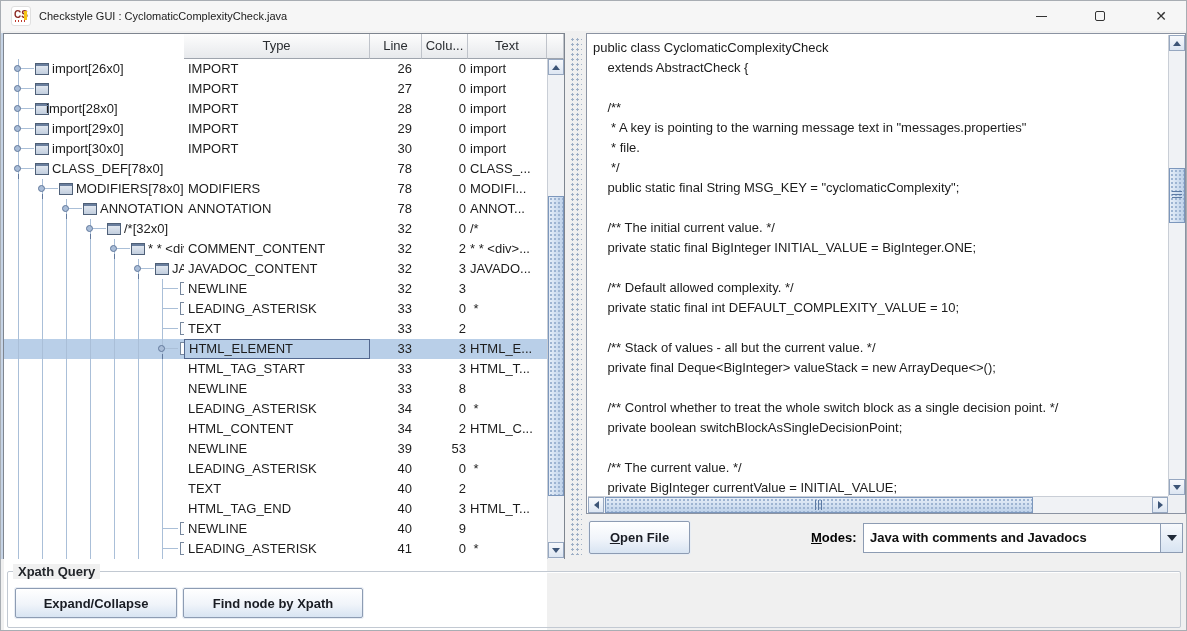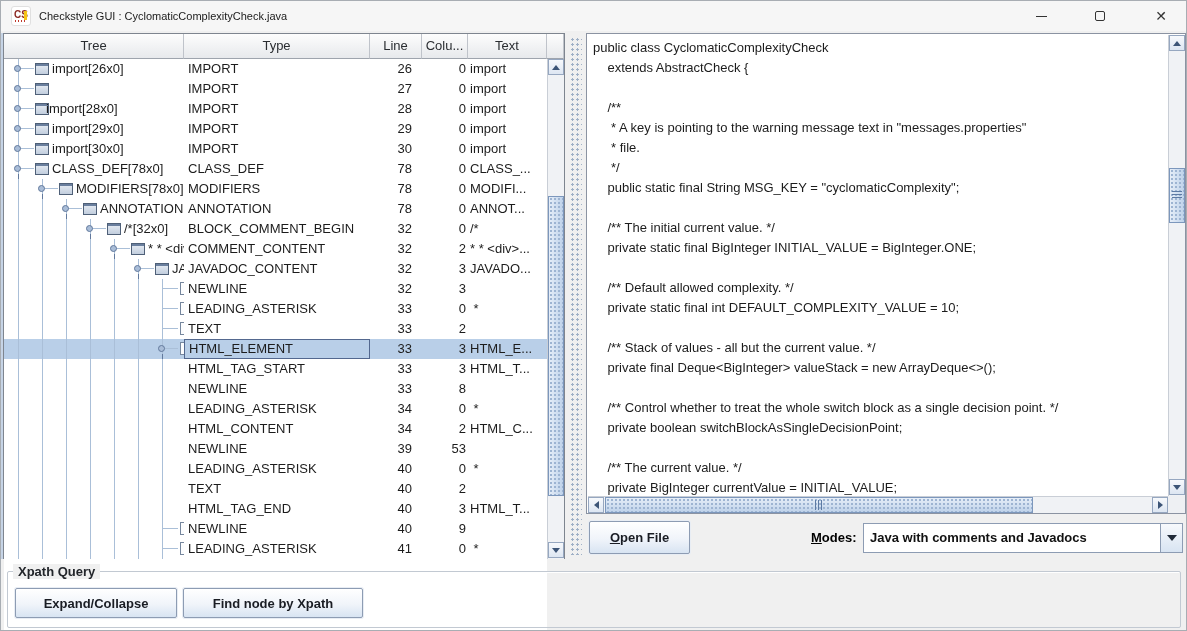--- a/index.html
+++ b/index.html
@@ -109,21 +109,20 @@
     </div>
     <div class="winbtn" style="left:1137px;">
       <span class="glyph-close">✕</span>
     </div>
   </div>
 
   <div class="leftedge"></div>
 
   <div class="treetable">
     <div class="tt-header" id="ttHeader">
-        <div class="hcell" style="left: 0px; width: 180px;">Tree</div>
         <div class="hcell" style="left: 180px; width: 186px;">Type</div>
         <div class="hcell" style="left: 366px; width: 52px;">Line</div>
         <div class="hcell" style="left: 418px; width: 46px;">Colu...</div>
         <div class="hcell" style="left: 464px; width: 79px;">Text</div>
         <div class="hcell" style="left: 543px; width: 17px;"></div>
       </div>
     <div class="tt-body" id="ttBody">
         <div class="ttrow" style="top: 0px;">
           <div class="tcell cell-tree"><i class="tline" style="left: 14px;"></i><i class="tdash" style="left: 15px; width: 15px;"></i><i class="knob" style="left: 10px;"></i><span class="icon-folder" style="left: 31px;"><i></i></span><span class="tlabel" style="left: 48px;">import[26x0]</span></div>
           <div class="tcell cell-type">IMPORT</div>
@@ -154,42 +153,40 @@
         </div>
         <div class="ttrow" style="top: 80px;">
           <div class="tcell cell-tree"><i class="tline" style="left: 14px;"></i><i class="tdash" style="left: 15px; width: 15px;"></i><i class="knob" style="left: 10px;"></i><span class="icon-folder" style="left: 31px;"><i></i></span><span class="tlabel" style="left: 48px;">import[30x0]</span></div>
           <div class="tcell cell-type">IMPORT</div>
           <div class="tcell cell-line">30</div>
           <div class="tcell cell-col">0</div>
           <div class="tcell cell-text">import</div>
         </div>
         <div class="ttrow" style="top: 100px;">
           <div class="tcell cell-tree"><i class="tline" style="left: 14px;"></i><i class="tdash" style="left: 15px; width: 15px;"></i><i class="knob" style="left: 10px;"></i><i class="stem" style="left: 14px;"></i><span class="icon-folder" style="left: 31px;"><i></i></span><span class="tlabel" style="left: 48px;">CLASS_DEF[78x0]</span></div>
-          <div class="tcell cell-type">CLASS_DEF</div>
           <div class="tcell cell-line">78</div>
           <div class="tcell cell-col">0</div>
           <div class="tcell cell-text">CLASS_...</div>
         </div>
         <div class="ttrow" style="top: 120px;">
           <div class="tcell cell-tree"><i class="tline" style="left: 14px;"></i><i class="tline" style="left: 38px;"></i><i class="tdash" style="left: 39px; width: 15px;"></i><i class="knob" style="left: 34px;"></i><i class="stem" style="left: 38px;"></i><span class="icon-folder" style="left: 55px;"><i></i></span><span class="tlabel" style="left: 72px;">MODIFIERS[78x0]</span></div>
           <div class="tcell cell-type">MODIFIERS</div>
           <div class="tcell cell-line">78</div>
           <div class="tcell cell-col">0</div>
           <div class="tcell cell-text">MODIFI...</div>
         </div>
         <div class="ttrow" style="top: 140px;">
           <div class="tcell cell-tree"><i class="tline" style="left: 14px;"></i><i class="tline" style="left: 38px;"></i><i class="tline" style="left: 62px;"></i><i class="tdash" style="left: 63px; width: 15px;"></i><i class="knob" style="left: 58px;"></i><i class="stem" style="left: 62px;"></i><span class="icon-folder" style="left: 79px;"><i></i></span><span class="tlabel" style="left: 96px;">ANNOTATION[78x0]</span></div>
           <div class="tcell cell-type">ANNOTATION</div>
           <div class="tcell cell-line">78</div>
           <div class="tcell cell-col">0</div>
           <div class="tcell cell-text">ANNOT...</div>
         </div>
         <div class="ttrow" style="top: 160px;">
           <div class="tcell cell-tree"><i class="tline" style="left: 14px;"></i><i class="tline" style="left: 38px;"></i><i class="tline" style="left: 62px;"></i><i class="tline" style="left: 86px;"></i><i class="tdash" style="left: 87px; width: 15px;"></i><i class="knob" style="left: 82px;"></i><i class="stem" style="left: 86px;"></i><span class="icon-folder" style="left: 103px;"><i></i></span><span class="tlabel" style="left: 120px;">/*[32x0]</span></div>
-          <div class="tcell cell-type">BLOCK_COMMENT_BEGIN</div>
           <div class="tcell cell-line">32</div>
           <div class="tcell cell-col">0</div>
           <div class="tcell cell-text">/*</div>
         </div>
         <div class="ttrow" style="top: 180px;">
           <div class="tcell cell-tree"><i class="tline" style="left: 14px;"></i><i class="tline" style="left: 38px;"></i><i class="tline" style="left: 62px;"></i><i class="tline" style="left: 86px;"></i><i class="tline" style="left: 110px;"></i><i class="tdash" style="left: 111px; width: 15px;"></i><i class="knob" style="left: 106px;"></i><i class="stem" style="left: 110px;"></i><span class="icon-folder" style="left: 127px;"><i></i></span><span class="tlabel" style="left: 144px;">* * &lt;div&gt;...</span></div>
           <div class="tcell cell-type">COMMENT_CONTENT</div>
           <div class="tcell cell-line">32</div>
           <div class="tcell cell-col">2</div>
           <div class="tcell cell-text">* * &lt;div&gt;...</div>

